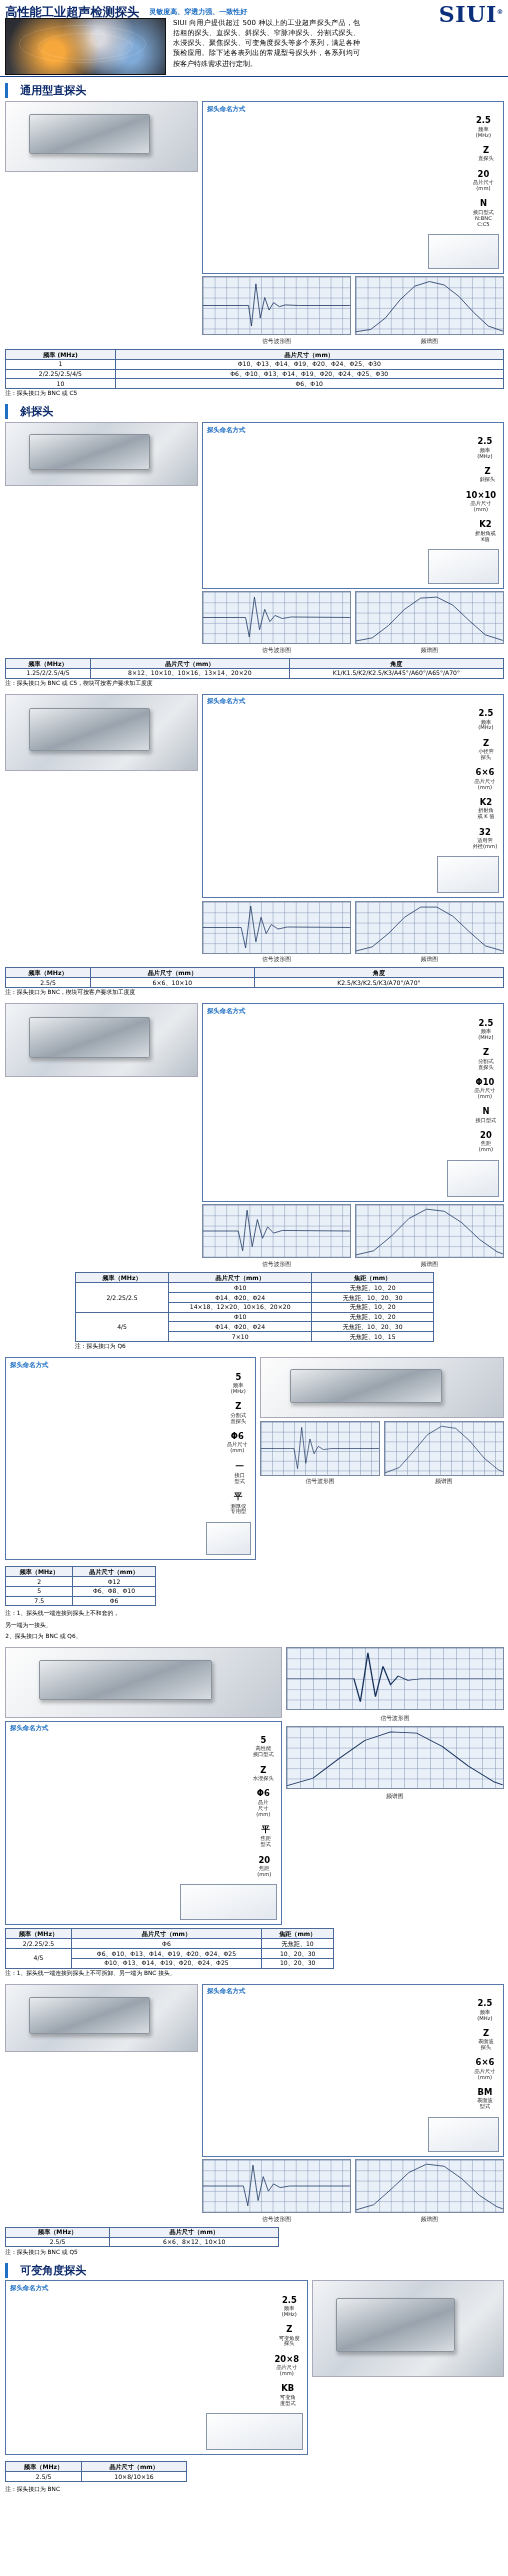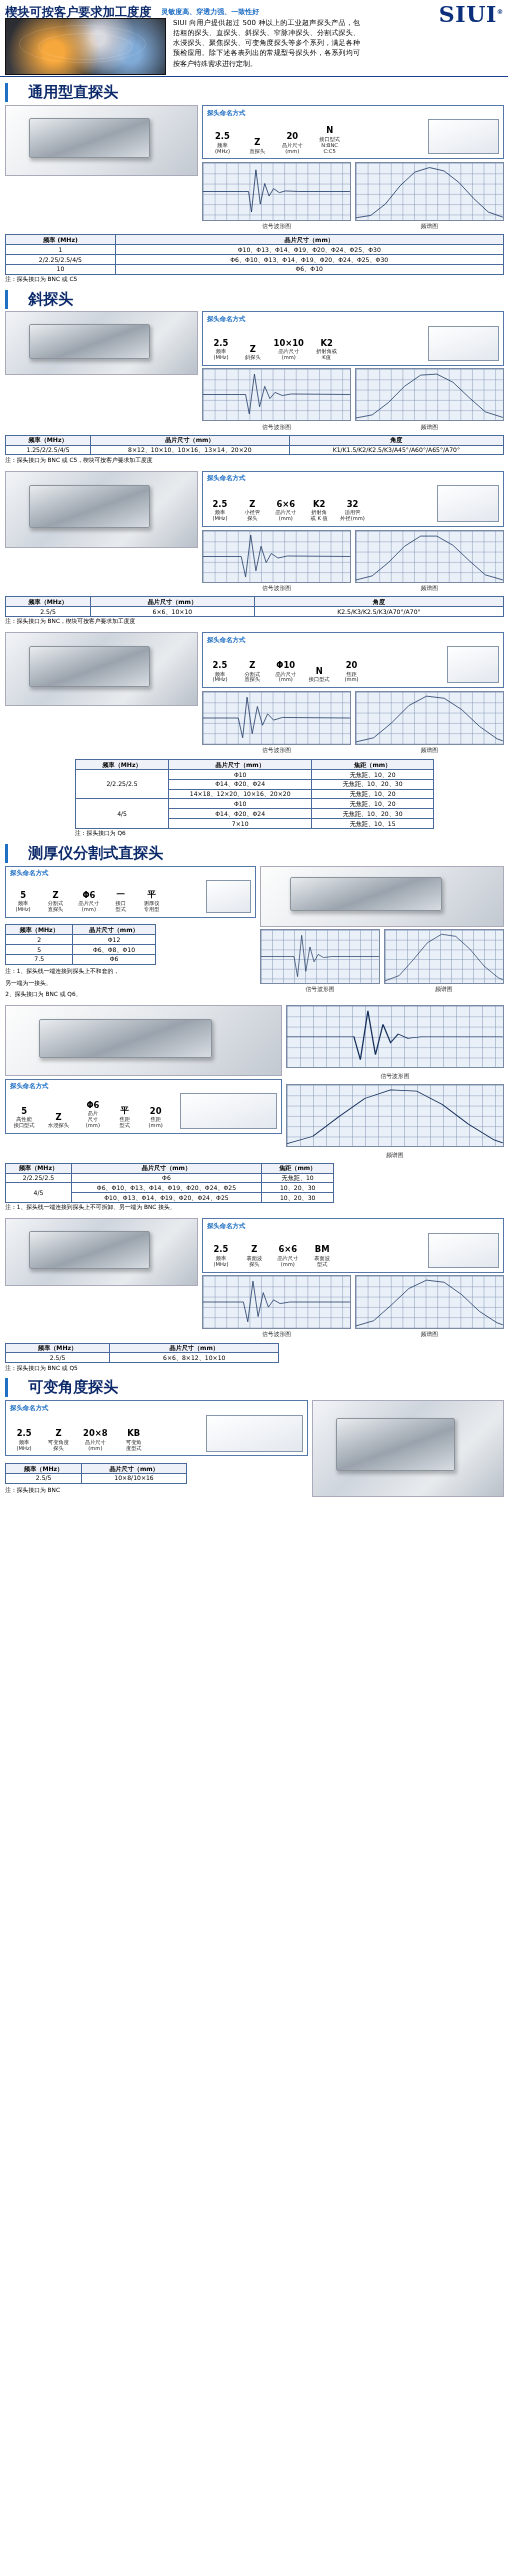--- a/index.html
+++ b/index.html
@@ -69,25 +69,25 @@
     width: 187px;
     font-size: 7px;
     line-height: 1.45;
     color: #000;
     text-align: justify;
   }
 
   
   .section { margin: 6.4px 5.2px 0 5.2px; position: relative; }
   .sec-title {
-    font-size: 15px;
+    font-size: 11px;
     font-weight: bold;
     color: #0d2a6b;
     border-left: 3.2px solid #1f6fc4;
-    padding-left: 20px;
+    padding-left: 12px;
     margin-bottom: 2.6px;
   }
   .sec-body { position: relative; }
 
   
   .photo {
     border: 0.6px solid #aab;
     background: linear-gradient(135deg,#f2f4f7 0%, #cfd5dd 40%, #e8ebee 70%, #b9c0c9 100%);
     position: relative;
     overflow: hidden;
@@ -97,21 +97,21 @@
     position:absolute; left:12%; top:18%; width:62%; height:54%;
     background: linear-gradient(160deg,#e9ecef 0%, #9aa3ad 55%, #d8dde2 100%);
     border:0.6px solid #8b939c; border-radius:1.9px;
     box-shadow: 1.9px 2.6px 3.9px rgba(0,0,0,.25);
   }
   .photo.dark { background: linear-gradient(135deg,#fdfdfd 0%, #dfe3e8 60%, #c3c9d1 100%); }
 
   
   .naming { border: 0.6px solid #5577aa; padding: 2.6px 3.9px 3.9px 3.9px; background:#fff; }
   .naming-title { font-size: 6.4px; color:#1f6fc4; font-weight:bold; margin-bottom:1.9px; }
-  .naming-row { display:flex; align-items:flex-end; gap:6.4px; }
+  .naming-row { display:flex; align-items:flex-end; gap:6.4px;flex-direction:column; }
   .naming-code { font-size:8.4px; font-weight:bold; color:#000; text-align:center; }
   .naming-cell { text-align:center; }
   .naming-desc { font-size:5.2px; color:#222; line-height:1.15; margin-top:1.3px; white-space:pre-line; }
 
   
   .chartbox { border:0.6px solid #7a8aa5; background:#eaf0f8; position:relative; }
   .chart-grid {
     position:absolute; inset:0;
     background-image:
       linear-gradient(to right, rgba(120,140,175,.45) 0.6px, transparent 0.6px),
@@ -144,21 +144,21 @@
     background:linear-gradient(160deg,#ffffff,#e3e8ef);
     position:relative;
   }
 </style>
 </head>
 <body>
 
 <div class="page">
 
   <div class="header">
-    <span class="header-title">楔块可按客户要求加工度度</span>
+    <span class="header-title">高性能工业超声检测探头</span>
     <span class="header-sub">灵敏度高、穿透力强、一致性好</span>
     <div class="logo">
       <span>SIUI</span><span class="tm">®</span>
     </div>
     <div class="hero">
       <div class="cable" style="left:8%;top:10%;width:80%;height:70%"></div>
       <div class="cable" style="left:20%;top:25%;width:60%;height:50%"></div>
     </div>
     <div class="header-text">SIUI 向用户提供超过 500 种以上的工业超声探头产品，包括粗的探头、直探头、斜探头、窄脉冲探头、分割式探头、水浸探头、聚焦探头、可变角度探头等多个系列，满足各种预检应用。除下述各表列出的常规型号探头外，各系列均可按客户特殊需求进行定制。</div>
   </div>
@@ -482,21 +482,20 @@
           <td>7×10</td>
           <td>无焦距、10、15</td>
         </tr>
       </tbody>
         </table>
       <div class="note" style="width:72%;margin-left:auto;margin-right:auto">注：探头接口为 Q6</div>
     </div>
   </div>
 
   <div class="section">
-    <div class="sec-title">测厚仪分割式直探头</div>
     <div class="sec-body">
       <div class="row">
         <div class="col" style="width:251px">
           <div class="naming">
             <div class="naming-title">探头命名方式</div>
             <div class="naming-row">
               <div class="naming-cell" style="width:26px">
                 <div class="naming-code">5</div>
                 <div class="naming-desc">频率
 (MHz)</div>

